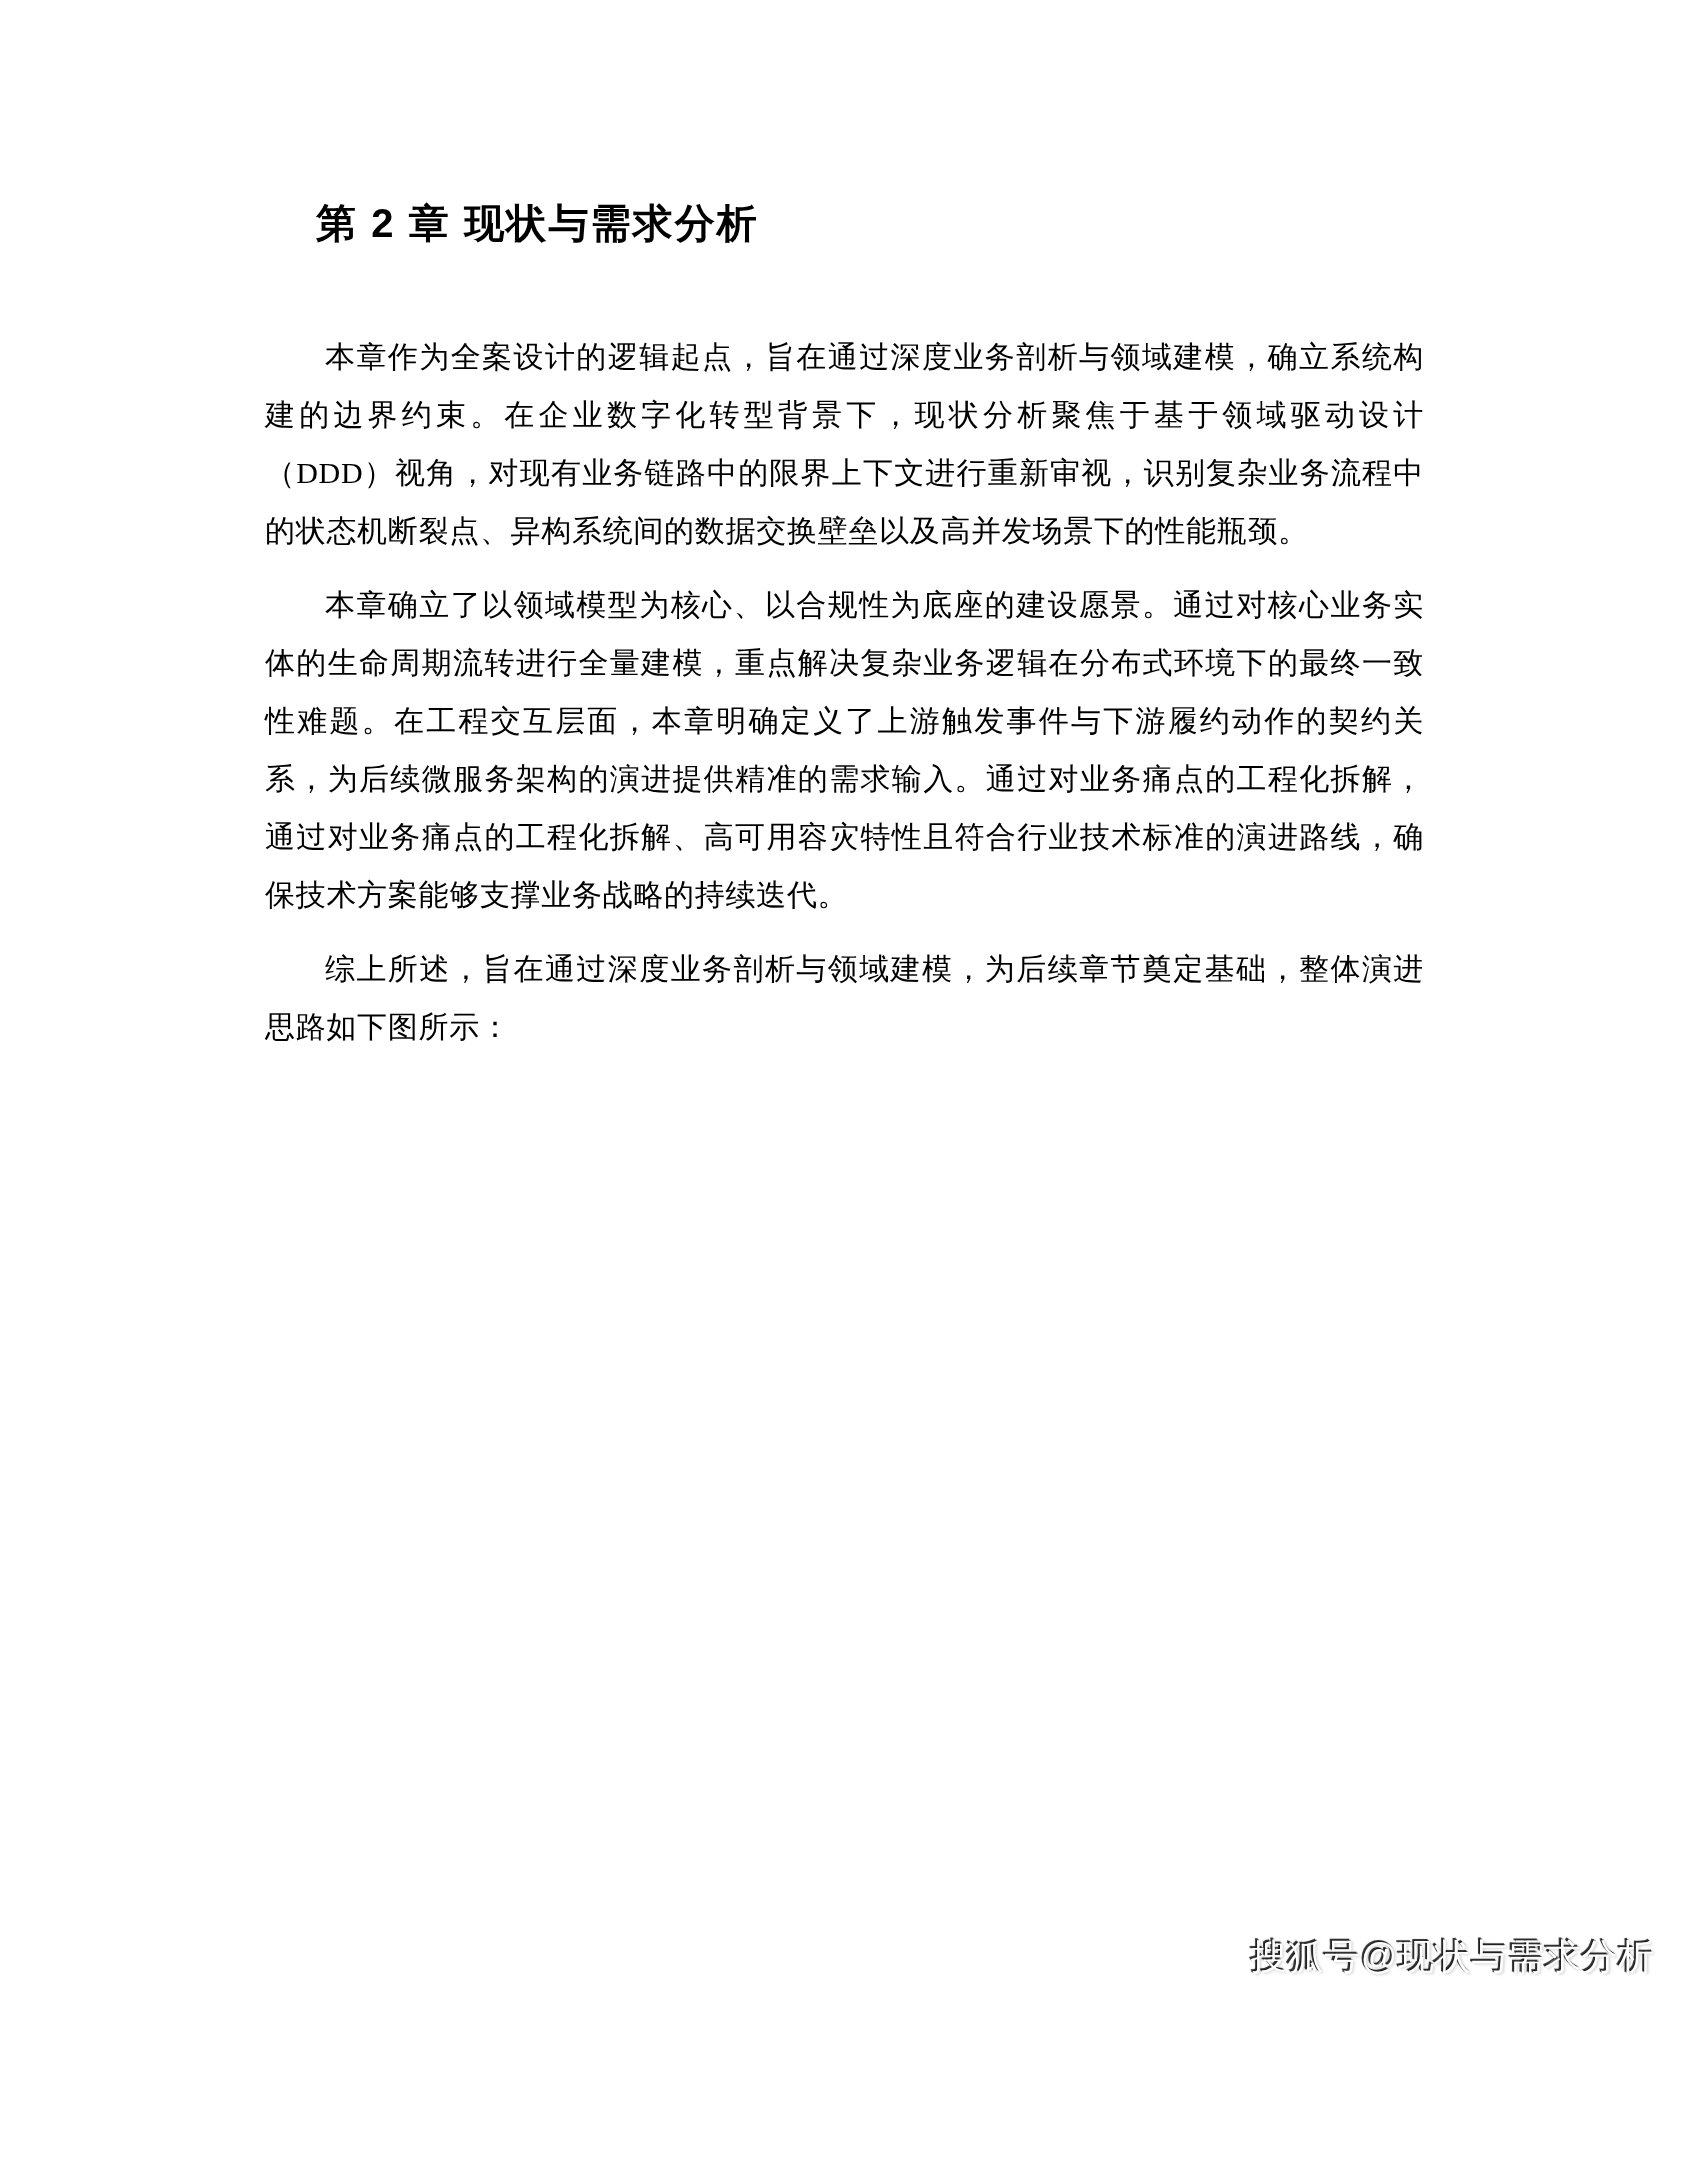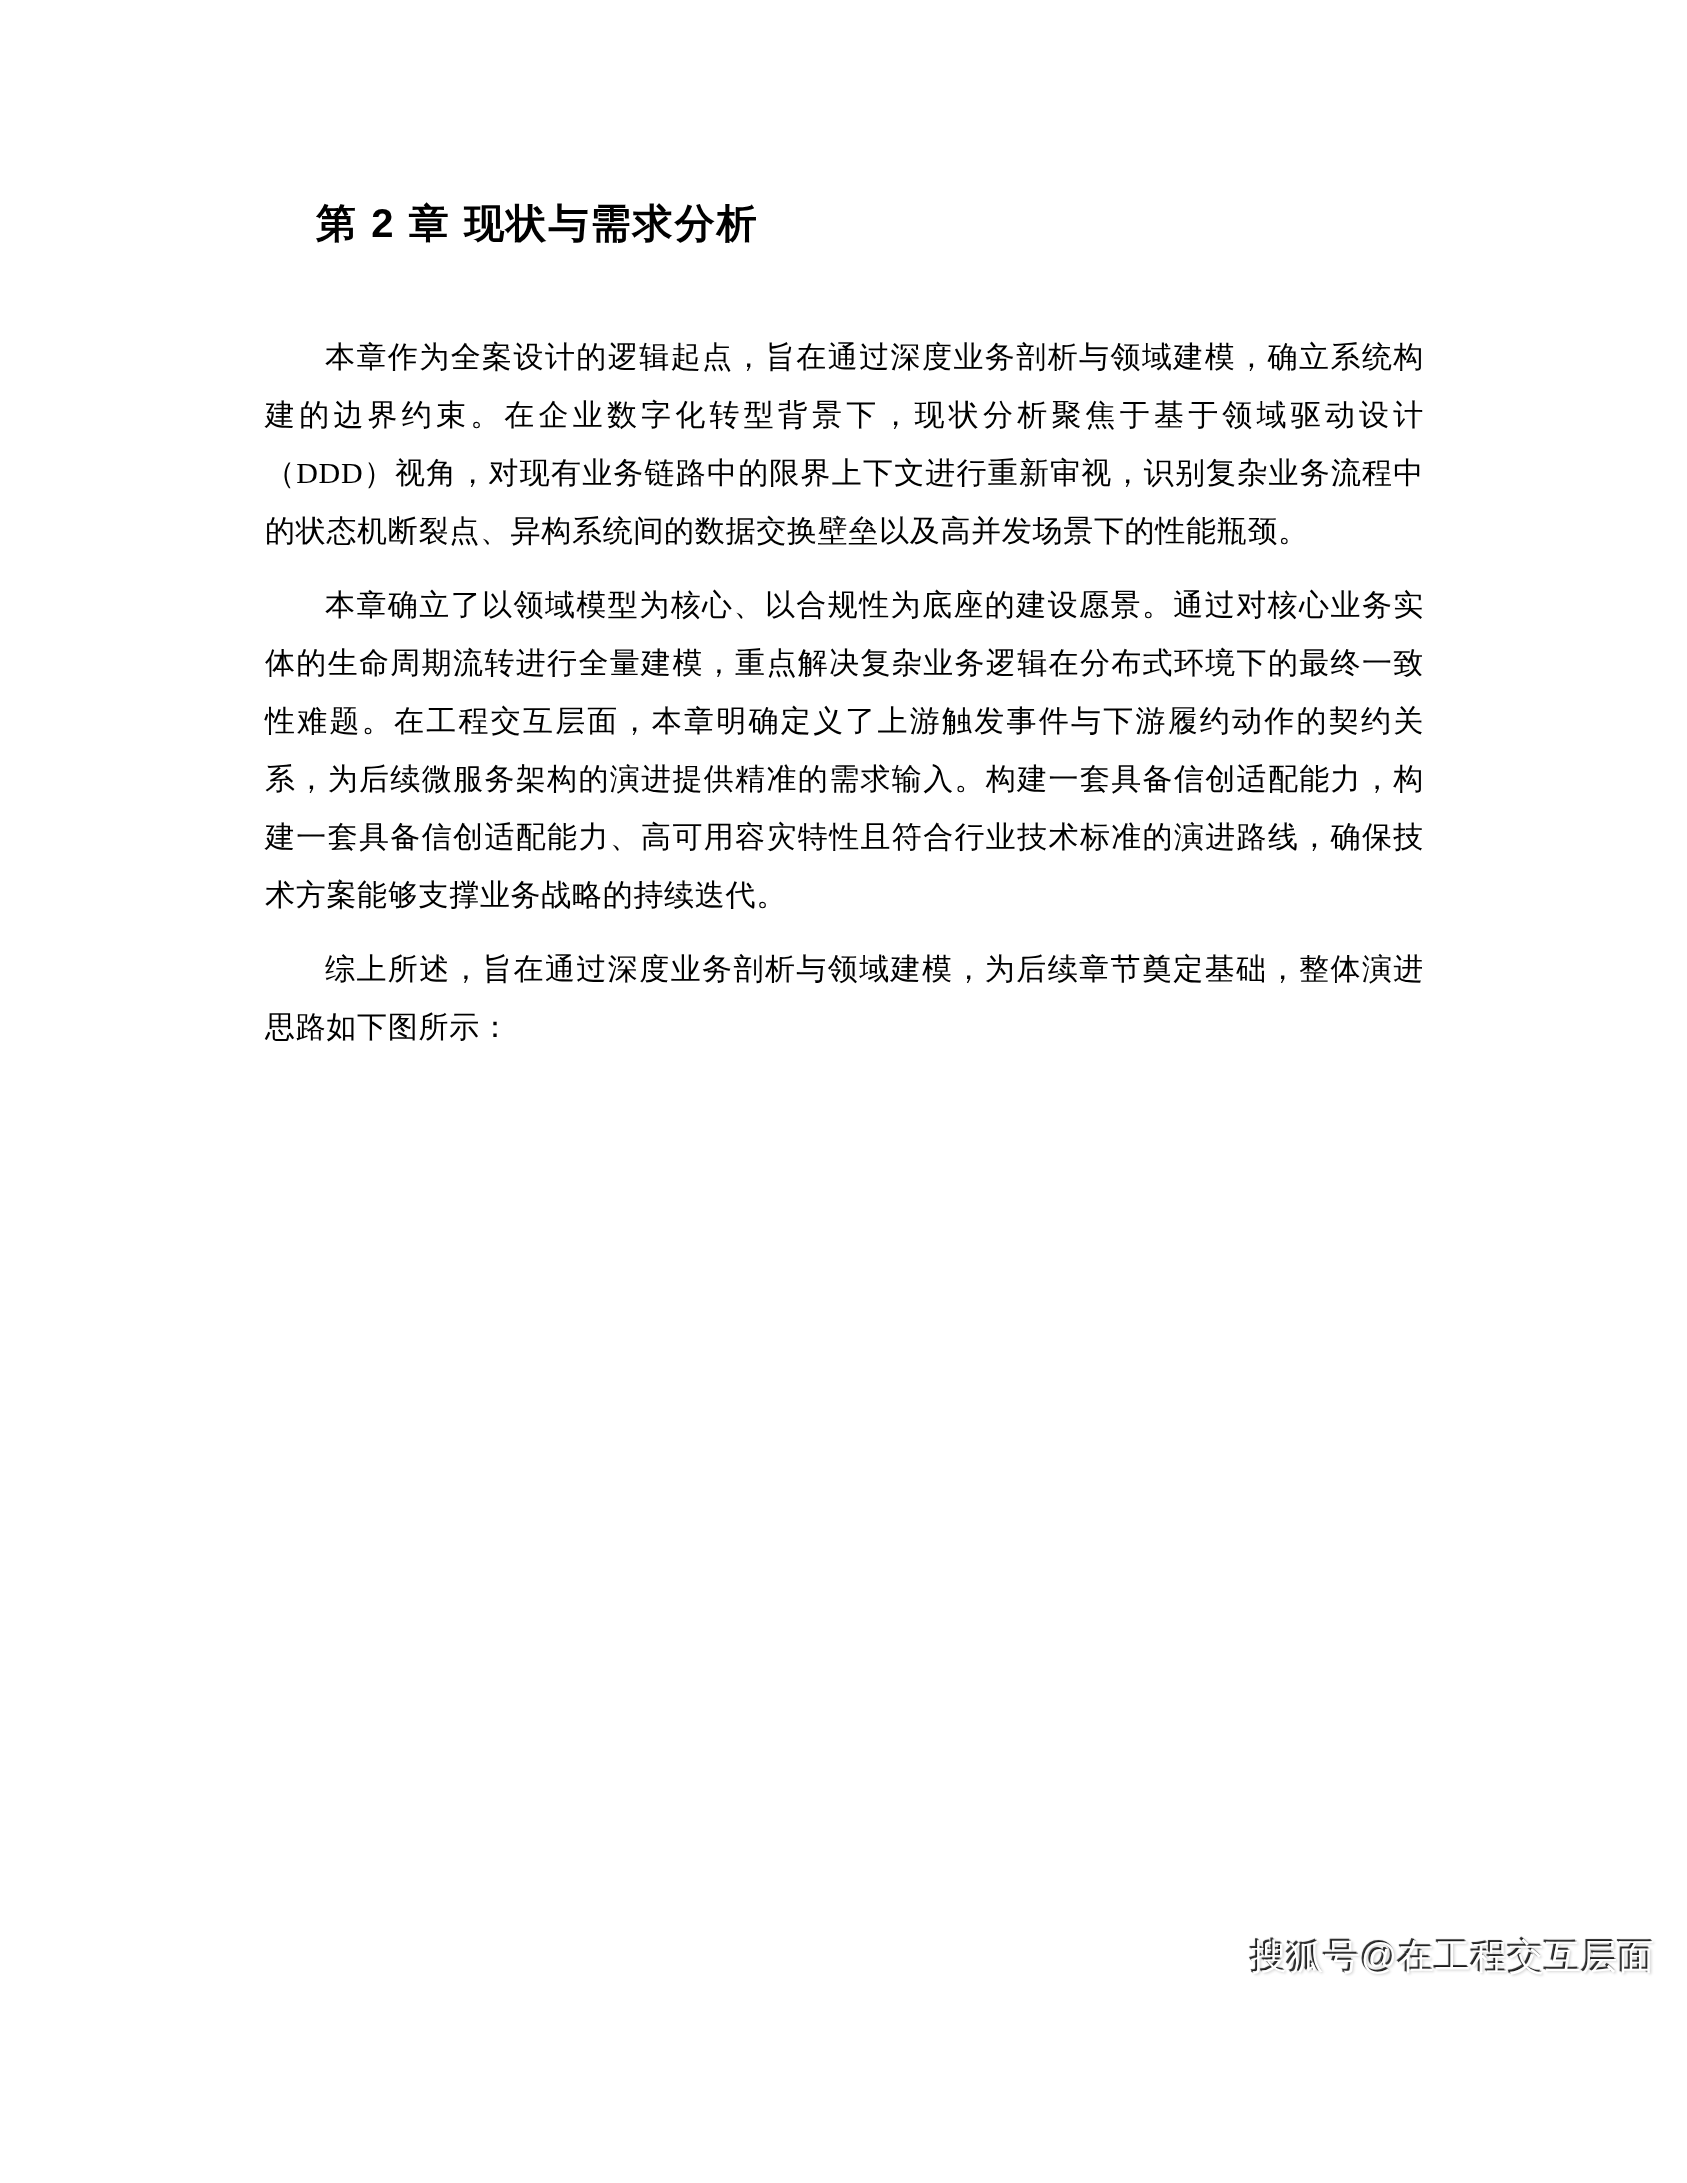--- a/index.html
+++ b/index.html
@@ -69,20 +69,20 @@
 </style>
 </head>
 <body>
 
 <div class="page">
 
   <h1 class="chapter-title">第 2 章 现状与需求分析</h1>
 
   <section class="body-text">
     <p>本章作为全案设计的逻辑起点，旨在通过深度业务剖析与领域建模，确立系统构建的边界约束。在企业数字化转型背景下，现状分析聚焦于基于领域驱动设计（DDD）视角，对现有业务链路中的限界上下文进行重新审视，识别复杂业务流程中的状态机断裂点、异构系统间的数据交换壁垒以及高并发场景下的性能瓶颈。</p>
-    <p>本章确立了以领域模型为核心、以合规性为底座的建设愿景。通过对核心业务实体的生命周期流转进行全量建模，重点解决复杂业务逻辑在分布式环境下的最终一致性难题。在工程交互层面，本章明确定义了上游触发事件与下游履约动作的契约关系，为后续微服务架构的演进提供精准的需求输入。构建一套具备信创适配能力，构建一套具备信创适配能力、高可用容灾特性且符合行业技术标准的演进路线，确保技术方案能够支撑业务战略的持续迭代。</p>
+    <p>本章确立了以领域模型为核心、以合规性为底座的建设愿景。通过对核心业务实体的生命周期流转进行全量建模，重点解决复杂业务逻辑在分布式环境下的最终一致性难题。在工程交互层面，本章明确定义了上游触发事件与下游履约动作的契约关系，为后续微服务架构的演进提供精准的需求输入。通过对业务痛点的工程化拆解，通过对业务痛点的工程化拆解、高可用容灾特性且符合行业技术标准的演进路线，确保技术方案能够支撑业务战略的持续迭代。</p>
     <p>综上所述，旨在通过深度业务剖析与领域建模，为后续章节奠定基础，整体演进思路如下图所示：</p>
   </section>
 
-  <div class="watermark">搜狐号@在工程交互层面</div>
+  <div class="watermark">搜狐号@现状与需求分析</div>
 
 </div>
 
 
 </body></html>

